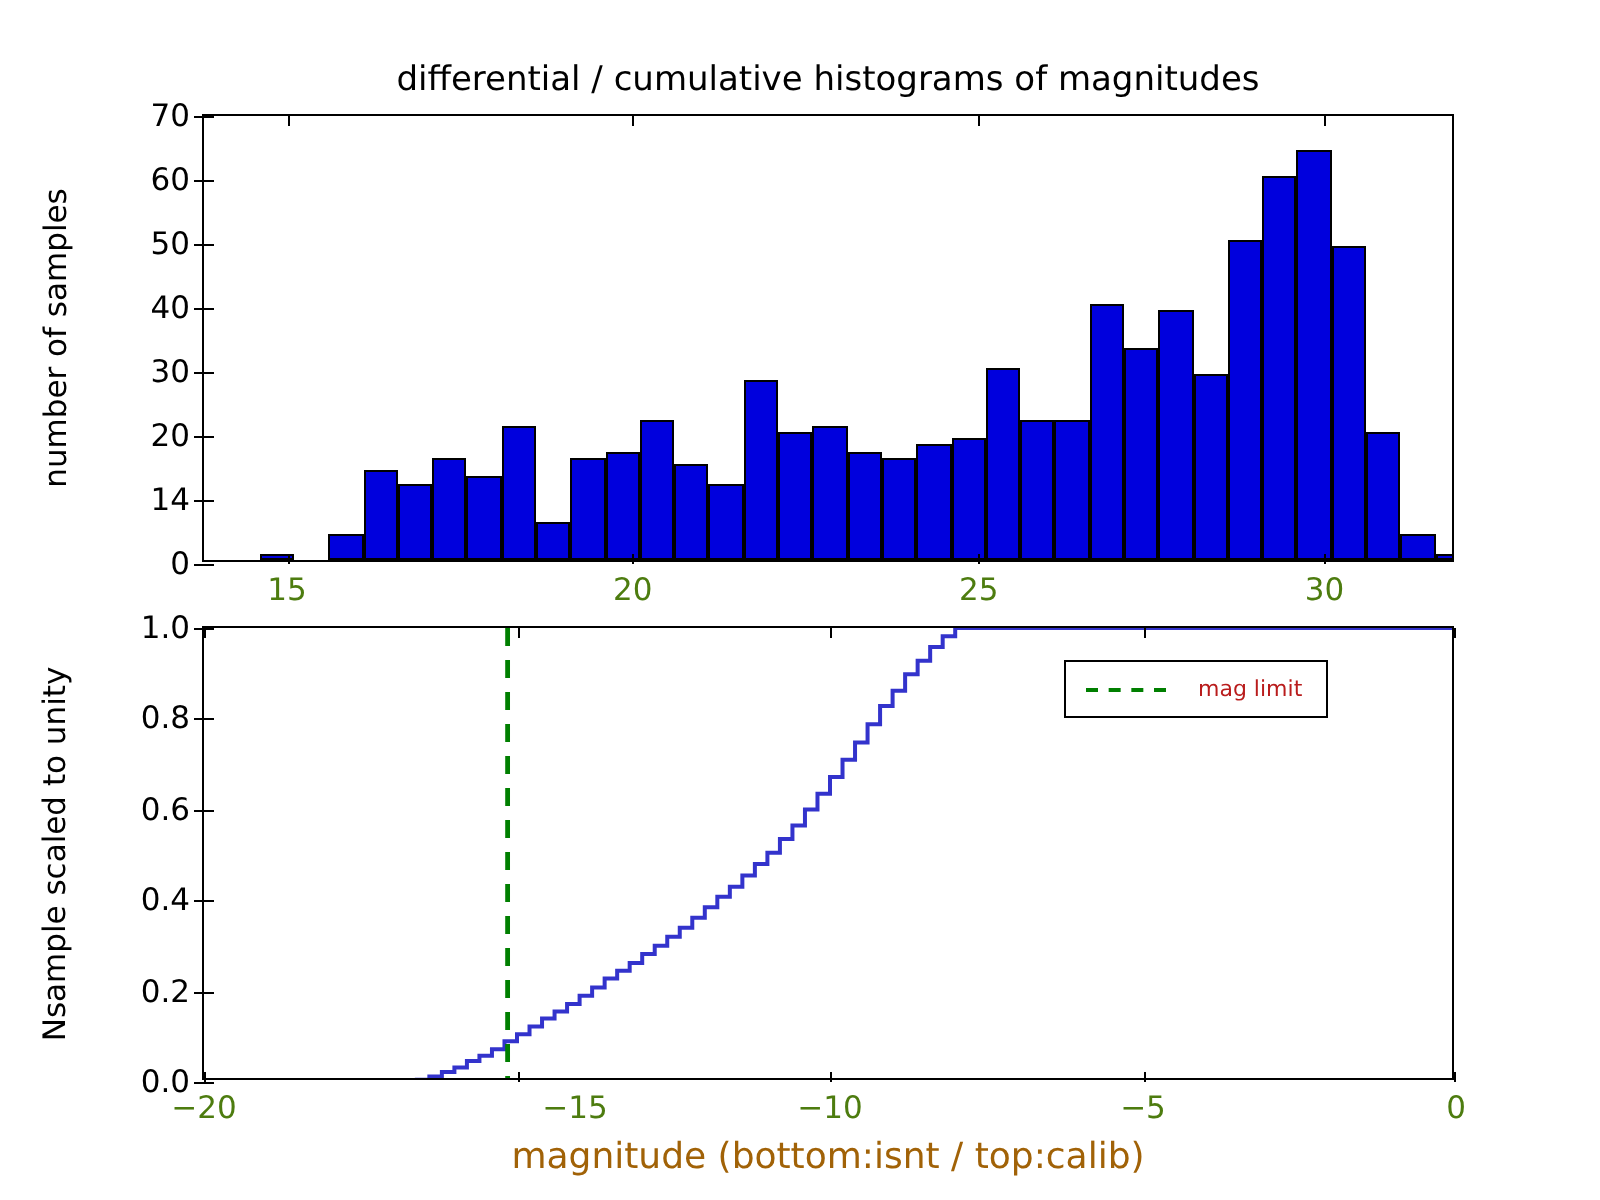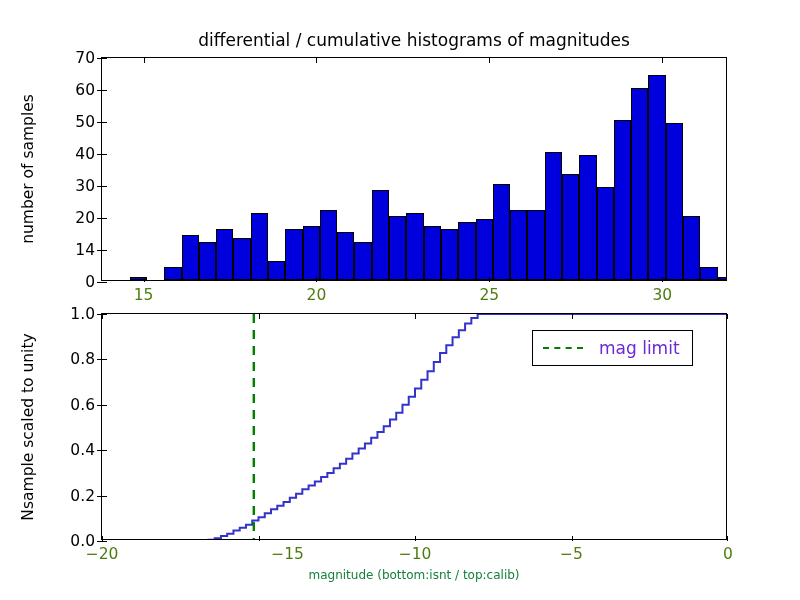--- a/index.html
+++ b/index.html
@@ -114,22 +114,22 @@
     white-space: nowrap;
     font-size: 15.5px;
     color: #000000;
   }
   #xlabel-bottom {
     position: absolute;
     left: 101px;
     width: 626px;
     top: 568px;
     text-align: center;
-    font-size: 12px;
-    color: #15803d;
+    font-size: 18px;
+    color: #a16207;
   }
 
   
   .hist-bar {
     position: absolute;
     bottom: 0;
     background: #0000dd;
     border: 1.1px solid #000000;
     box-sizing: border-box;
   }
@@ -144,22 +144,22 @@
     display: flex;
     align-items: center;
     gap: 16px;
   }
   #legend-swatch {
     width: 40px;
     height: 0;
     border-top: 2px dashed #007f00;
   }
   #legend-label {
-    font-size: 17px;
-    color: #6d28d9;
+    font-size: 11px;
+    color: #b91c1c;
     white-space: nowrap;
   }
 </style>
 </head>
 <body>
 
 <div id="figure">
 
   <div id="fig-title">differential / cumulative histograms of magnitudes</div>
 

